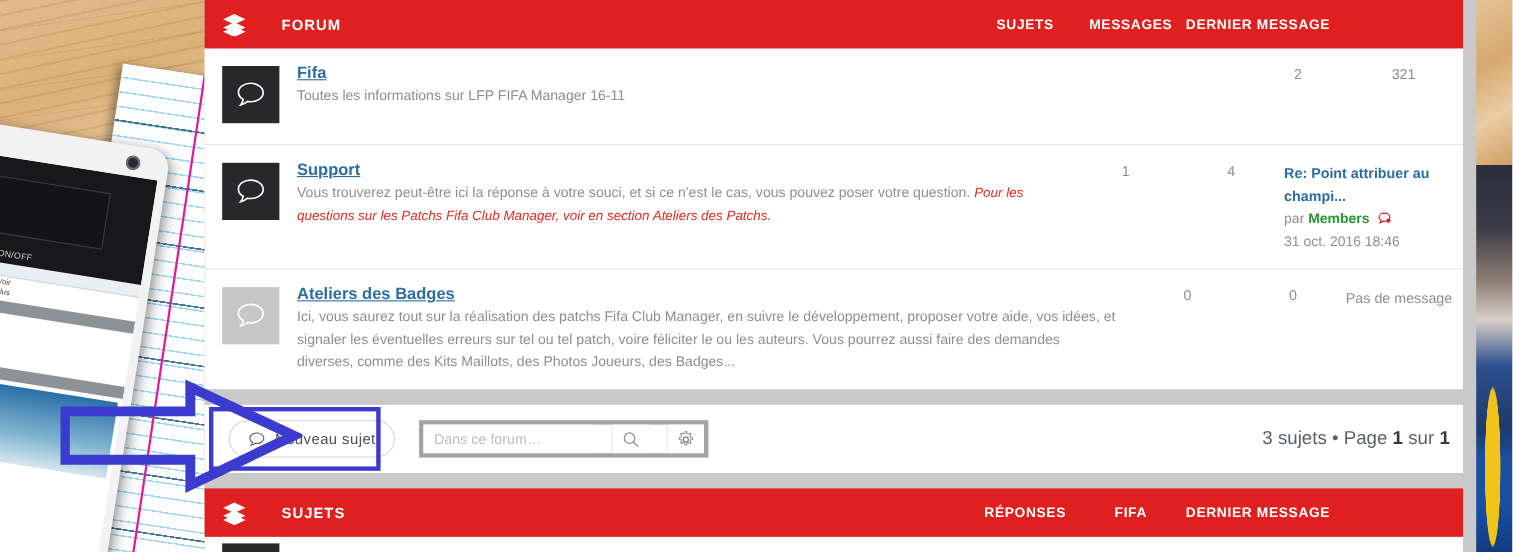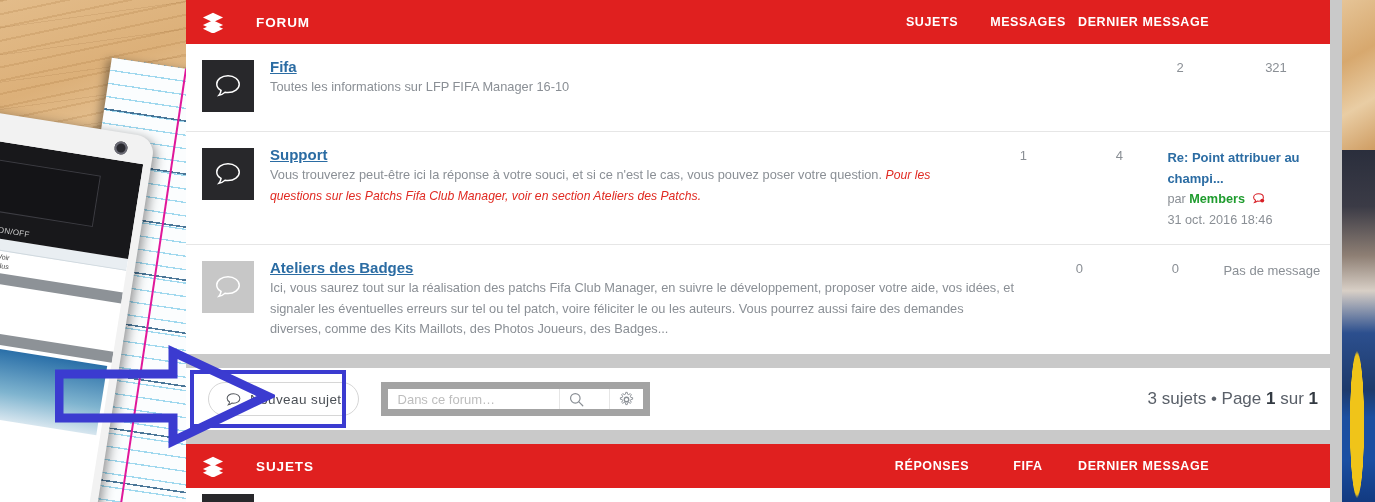--- a/index.html
+++ b/index.html
@@ -159,21 +159,21 @@
     border: 4px solid #3b3bd0; background: transparent; pointer-events:none;
   }
   .new-topic-btn {
     margin-left: 22px;
     display:inline-flex; align-items:center; gap: 8px;
     height: 34px; padding: 0 16px;
     border: 1px solid #d6d6d6; border-radius: 18px;
     background:#ffffff; color:#4a4f55; font-size: 13.5px;
     letter-spacing:.4px; cursor:pointer;
   }
-  .search-group { margin-left: 22px; display:flex; align-items:stretch; height: 34px; border:7px solid #a3a3a3;gap:16px; }
+  .search-group { margin-left: 22px; display:flex; align-items:stretch; height: 34px; border:4px solid #a3a3a3;gap:16px; }
   .search-group input {
     width: 155px; border:none; outline:none; padding: 0 10px;
     font-size: 13px; color:#4a4f55; font-family:"Liberation Sans", sans-serif;
   }
   .search-group input::placeholder { color:#bdbdbd; }
   .sbtn { width: 34px; display:flex; align-items:center; justify-content:center; border-left:1px solid #e6e6e6; background:#fff; cursor:pointer; }
   .pager { margin-left:auto; font-size:17px; color:#5a6069; padding-right: 6px; }
   .pager b { color:#333a42; }
 
   
@@ -242,21 +242,21 @@
 
     <div class="forum-row">
       <span class="row-icon unread">
         <svg viewBox="0 0 32 32" width="30" height="30">
           <path d="M16 5c-6.6 0-12 3.9-12 8.8 0 2.8 1.8 5.3 4.6 6.9 -0.2 1.9-1 3.6-2.4 5.3 2.6-0.6 4.8-1.8 6.6-3.4 1 0.2 2.1 0.3 3.2 0.3 6.6 0 12-3.9 12-8.8S22.6 5 16 5z" fill="none" stroke="#fff" stroke-width="1.6"></path>
         </svg>
       </span>
       <div class="row-main">
         <a class="row-title" href="#">Fifa</a>
         <div class="row-desc">
-          <span>Toutes les informations sur LFP FIFA Manager 16-10</span>
+          <span>Toutes les informations sur LFP FIFA Manager 16-11</span>
         </div>
       </div>
       <div class="cell cell-topics">2</div>
       <div class="cell cell-posts">321</div>
     </div>
 
     <div class="forum-row">
       <span class="row-icon unread">
         <svg viewBox="0 0 32 32" width="30" height="30">
           <path d="M16 5c-6.6 0-12 3.9-12 8.8 0 2.8 1.8 5.3 4.6 6.9 -0.2 1.9-1 3.6-2.4 5.3 2.6-0.6 4.8-1.8 6.6-3.4 1 0.2 2.1 0.3 3.2 0.3 6.6 0 12-3.9 12-8.8S22.6 5 16 5z" fill="none" stroke="#fff" stroke-width="1.6"></path>

